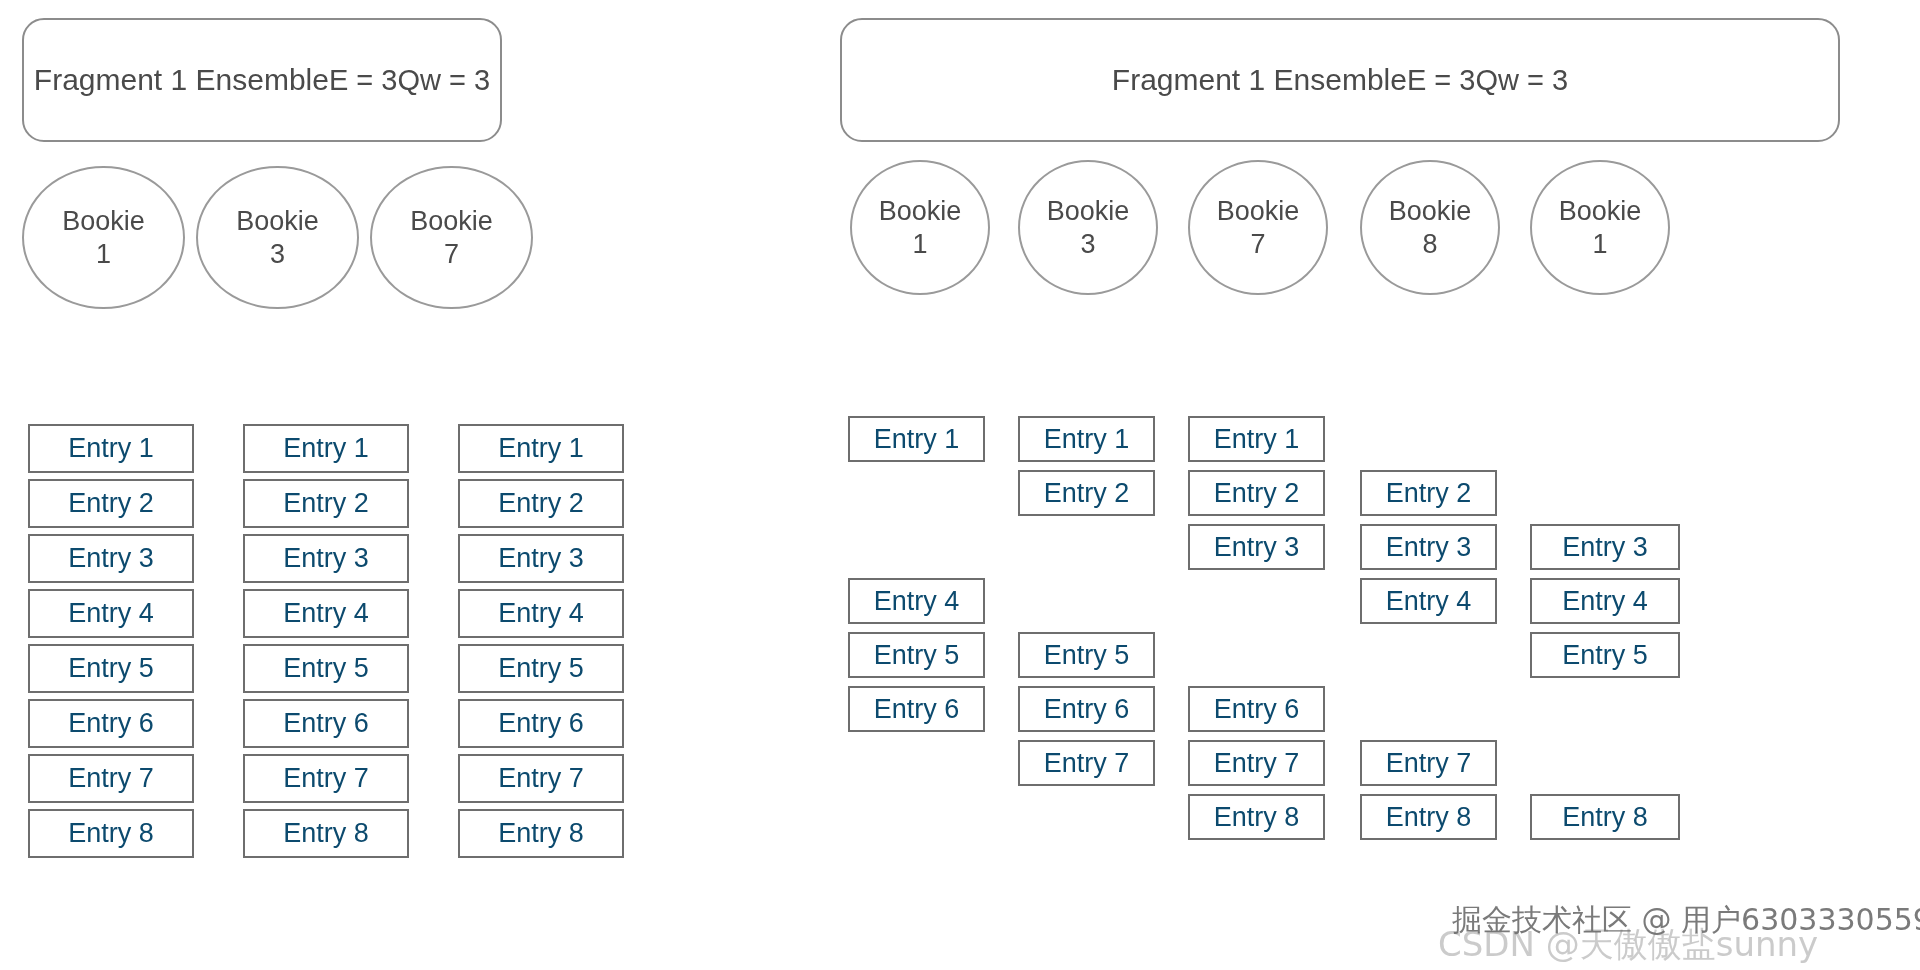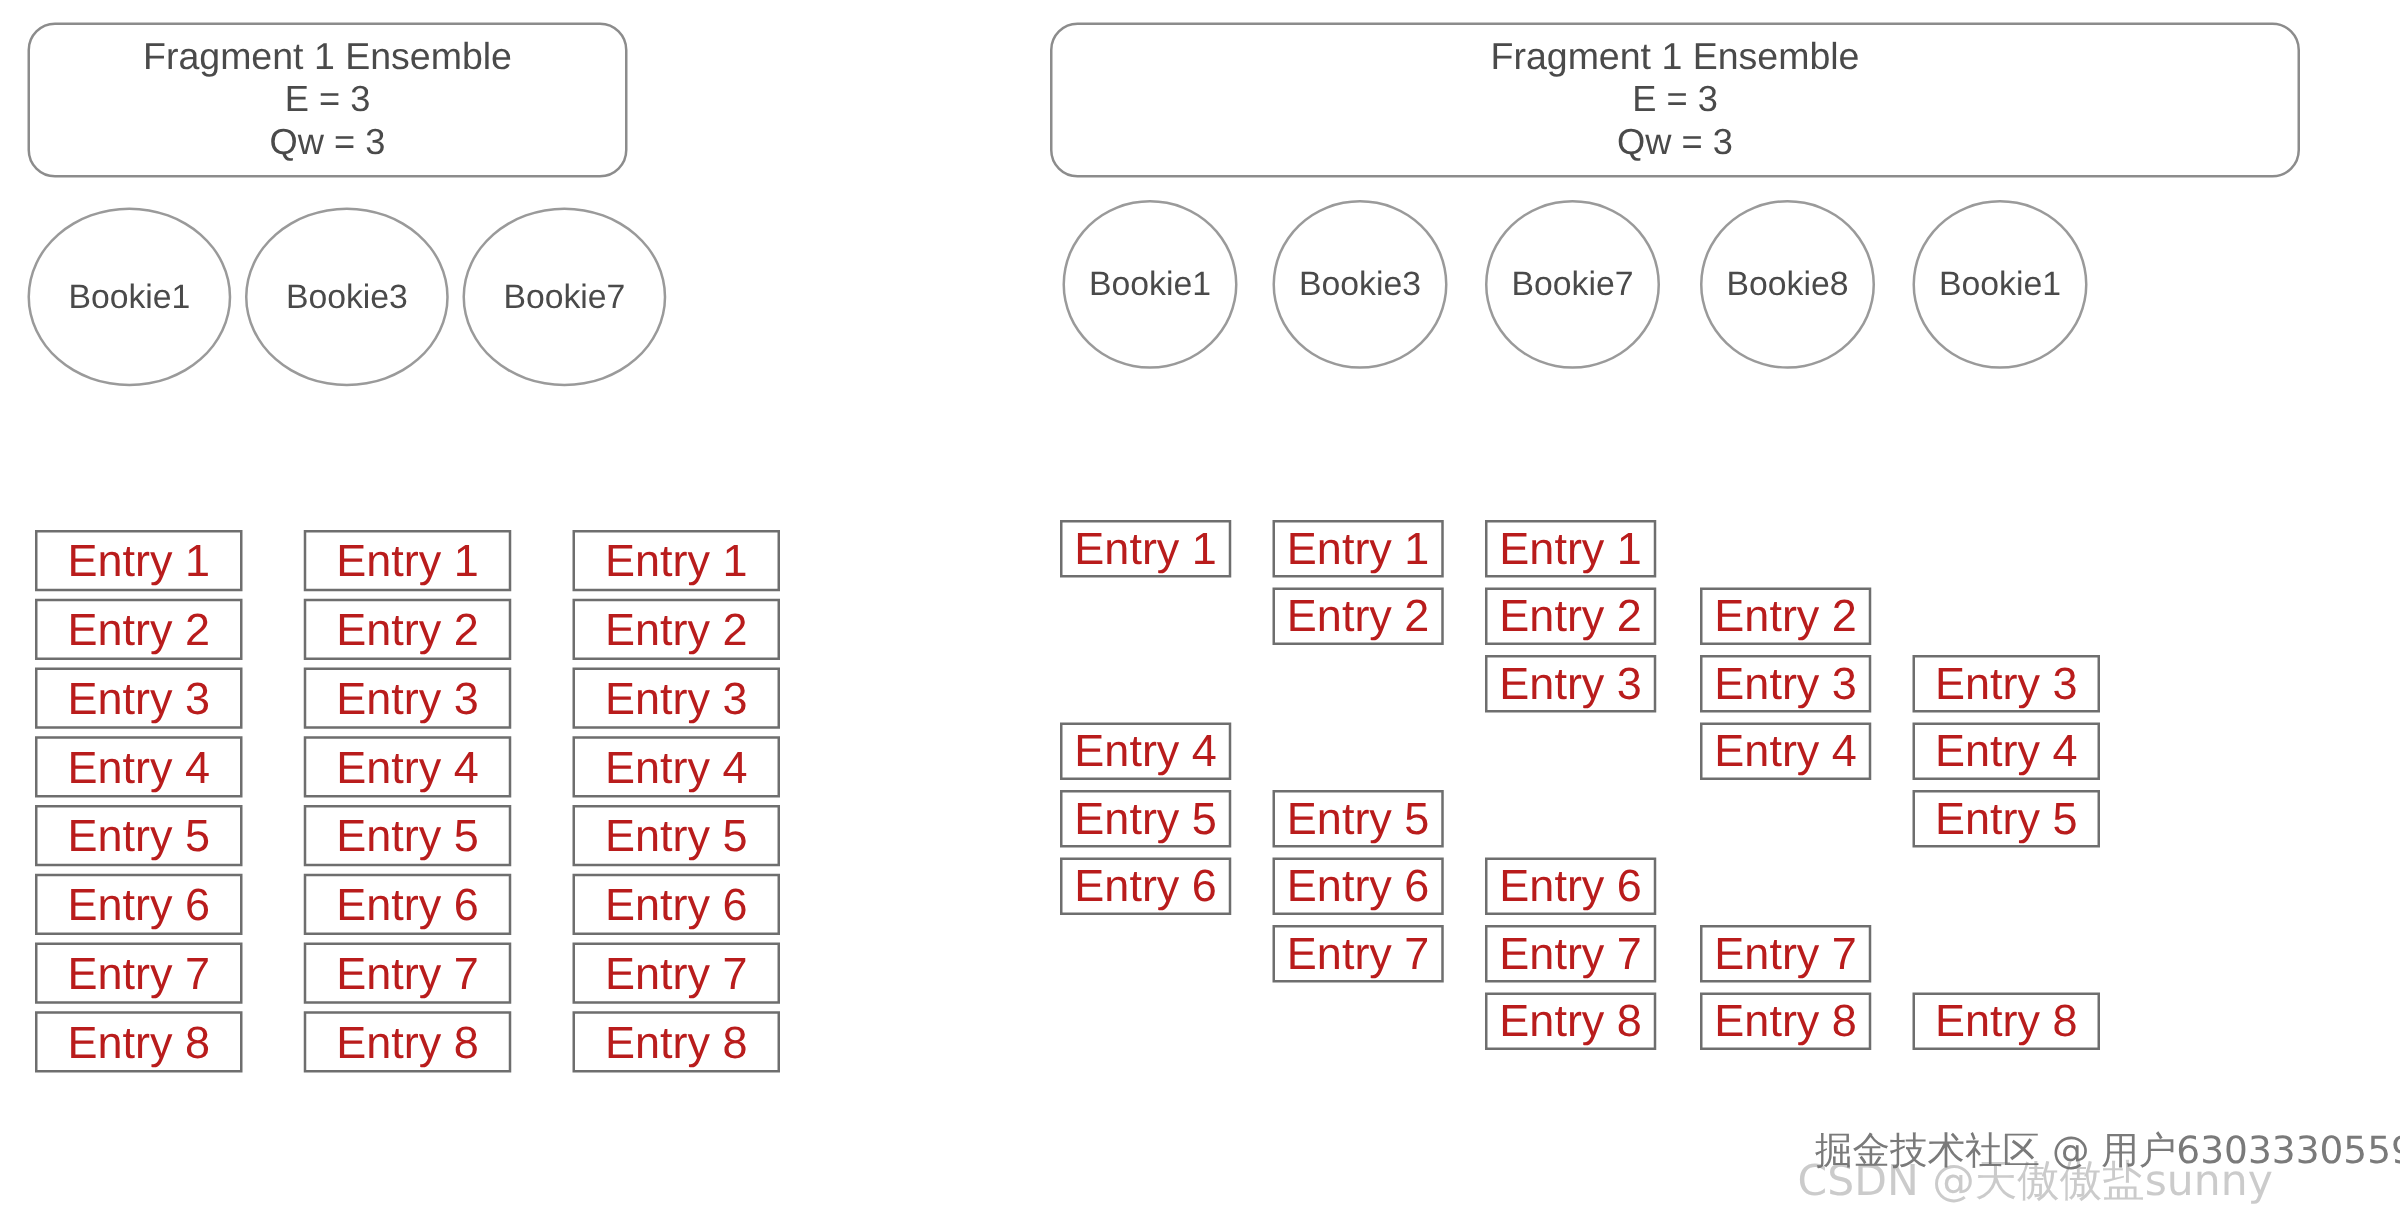--- a/index.html
+++ b/index.html
@@ -15,56 +15,55 @@
   #panel-left  { left:0px;   width:830px; }
   #panel-right { left:830px; width:1090px; }
 
   .ensemble-box {
     position:absolute;
     border:2px solid #8c8c8c;
     border-radius:22px;
     background:#fff;
     box-sizing:border-box;
     display:flex;
-    flex-direction:column;
     align-items:center;
     justify-content:center;
   }
   .ensemble-line {
     font-size:29px;
     line-height:34px;
     color:#4a4a4a;
     white-space:nowrap;
   }
   .ensemble-line.title { font-size:30px; }
 
   .bookie {
     position:absolute;
     border:2px solid #9a9a9a;
     border-radius:50%;
     background:#fff;
     box-sizing:border-box;
     display:flex;
-    flex-direction:row;
+    flex-direction:column;
     align-items:center;
     justify-content:center;
     line-height:33px;
   }
   .bookie-name, .bookie-id { font-size:27px; color:#4a4a4a; }
 
   .entry {
     position:absolute;
     border:2px solid #6e6e6e;
     background:#fff;
     box-sizing:border-box;
     display:flex;
     align-items:center;
     justify-content:center;
-    font-size:36px;
-    color:#b91c1c;
+    font-size:27px;
+    color:#0c4a6e;
     white-space:nowrap;
   }
 
   .watermark {
     position:absolute;
     white-space:nowrap;
     pointer-events:none;
     font-family:"DejaVu Sans", sans-serif;
   }
   #watermark-jj {

